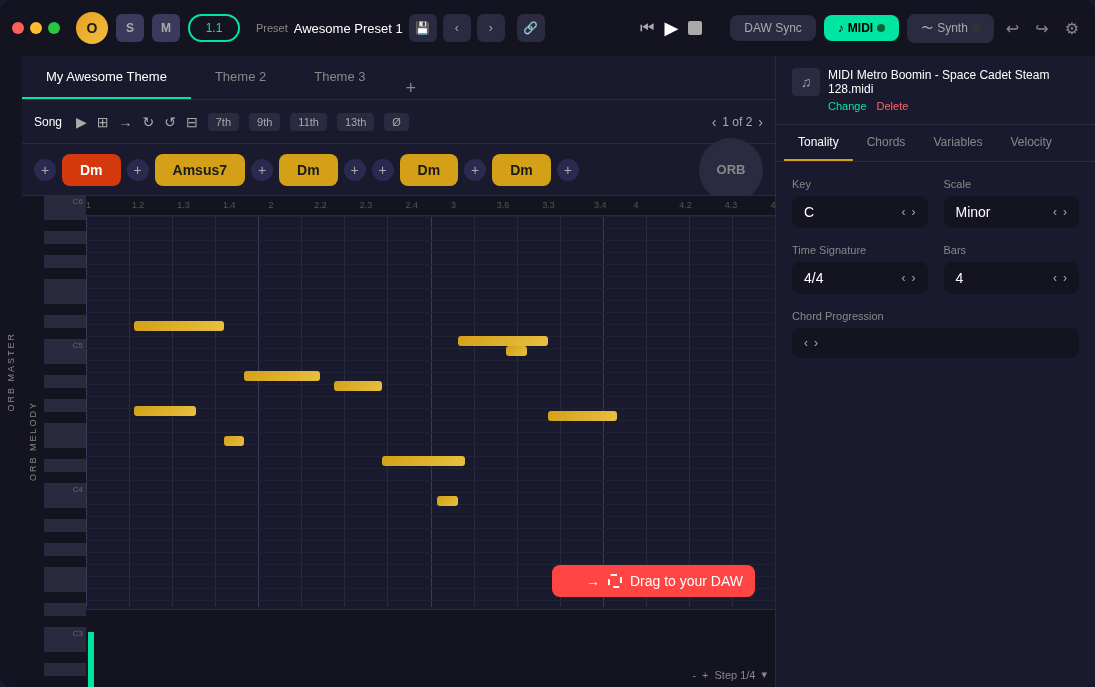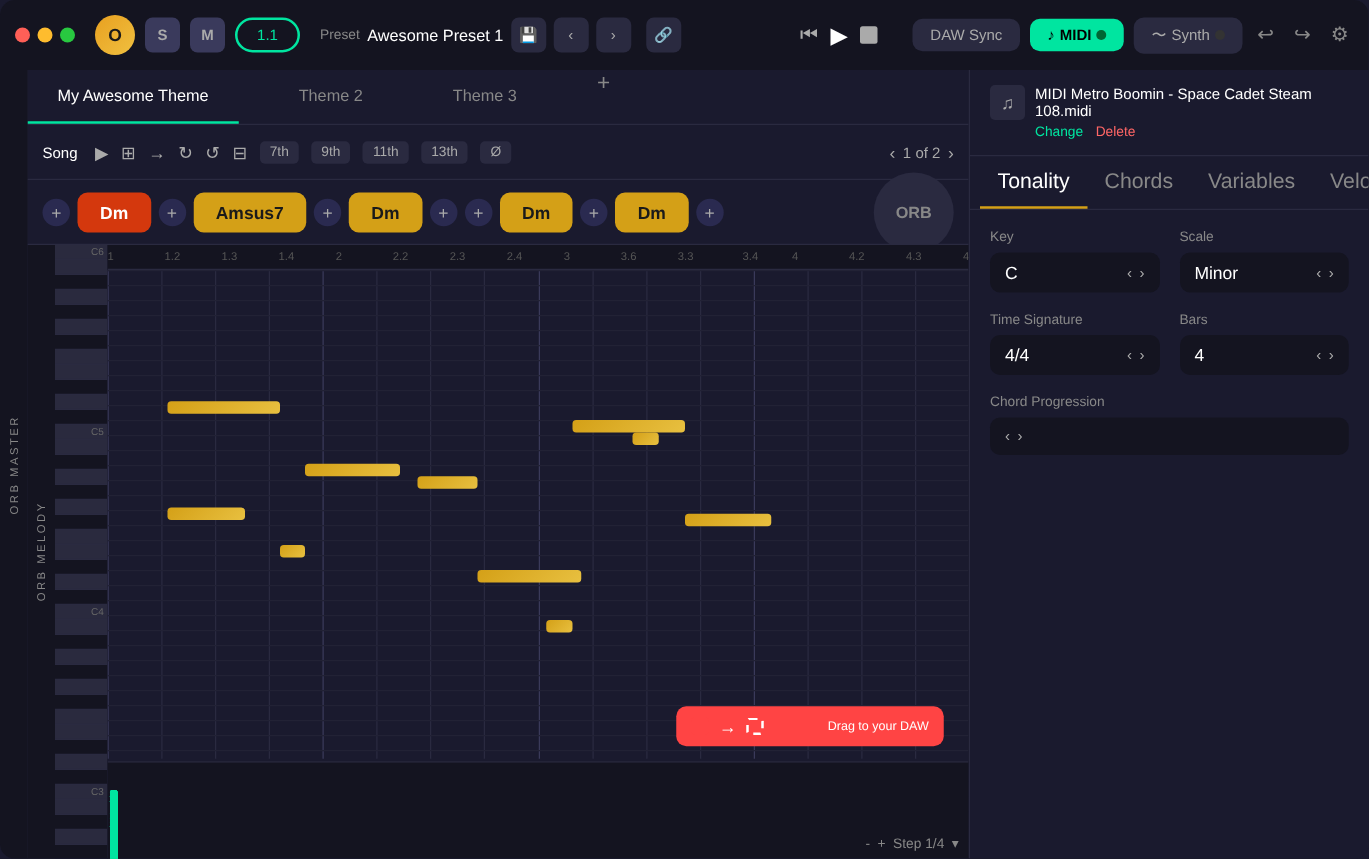--- a/index.html
+++ b/index.html
@@ -198,24 +198,23 @@
     .theme-area {
       flex: 1;
       display: flex;
       flex-direction: column;
       overflow: hidden;
     }
     .theme-tabs {
       height: 44px;
       background: #1a1a2e;
       display: flex;
-      align-items: flex-start;
+      align-items: flex-end;
       border-bottom: 1px solid #2a2a40;
       flex-shrink: 0;
-      gap: 24px;
     }
     .theme-tab {
       padding: 0 24px;
       height: 100%;
       display: flex;
       align-items: center;
       font-size: 13px;
       color: #888;
       cursor: pointer;
       border-bottom: 2px solid transparent;
@@ -461,23 +460,22 @@
       background: #ff4444;
       border-radius: 8px;
       padding: 8px 12px;
       display: flex;
       align-items: center;
       gap: 8px;
       font-size: 11px;
       color: #fff;
     }
     .drag-tooltip-text {
-      font-size: 10px;
-      color: #fff;
-      margin-left: 43px;
+      font-size: 14px;
+      color: #fff;
     }
 
     
     .right-panel {
       width: 320px;
       background: #1a1a2e;
       border-left: 1px solid #2a2a40;
       display: flex;
       flex-direction: column;
       flex-shrink: 0;
@@ -518,21 +516,21 @@
       color: #00e5a0;
       cursor: pointer;
     }
     .panel-tabs {
       display: flex;
       border-bottom: 1px solid #2a2a40;
       padding: 0 8px;
     }
     .panel-tab {
       padding: 10px 14px;
-      font-size: 17px;
+      font-size: 12px;
       color: #888;
       cursor: pointer;
       border-bottom: 2px solid transparent;
     }
     .panel-tab.active {
       color: #fff;
       border-bottom-color: #d4a017;
     }
     .panel-content {
       padding: 16px;
@@ -997,21 +995,21 @@
           </div>
         </div>
       </div>
     </div>
 
     <div class="right-panel">
 
       <div class="midi-file-section">
         <div class="midi-file-icon">♫</div>
         <div class="midi-file-info">
-          <div class="midi-file-name">MIDI Metro Boomin - Space Cadet Steam 108.midi</div>
+          <div class="midi-file-name">MIDI Metro Boomin - Space Cadet Steam 128.midi</div>
           <div class="midi-file-actions">
             <span class="midi-action-btn">Change</span>
             <span class="midi-action-btn" style="color:#ff6666;">Delete</span>
           </div>
         </div>
       </div>
 
       <div class="panel-tabs">
         <div class="panel-tab active">Tonality</div>
         <div class="panel-tab">Chords</div>

